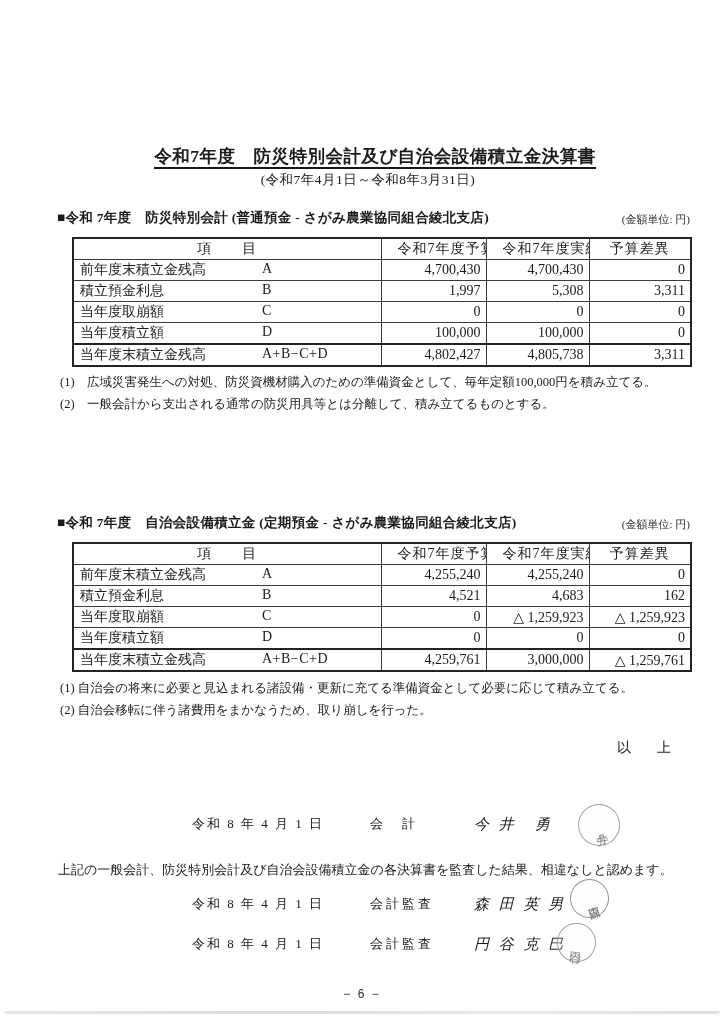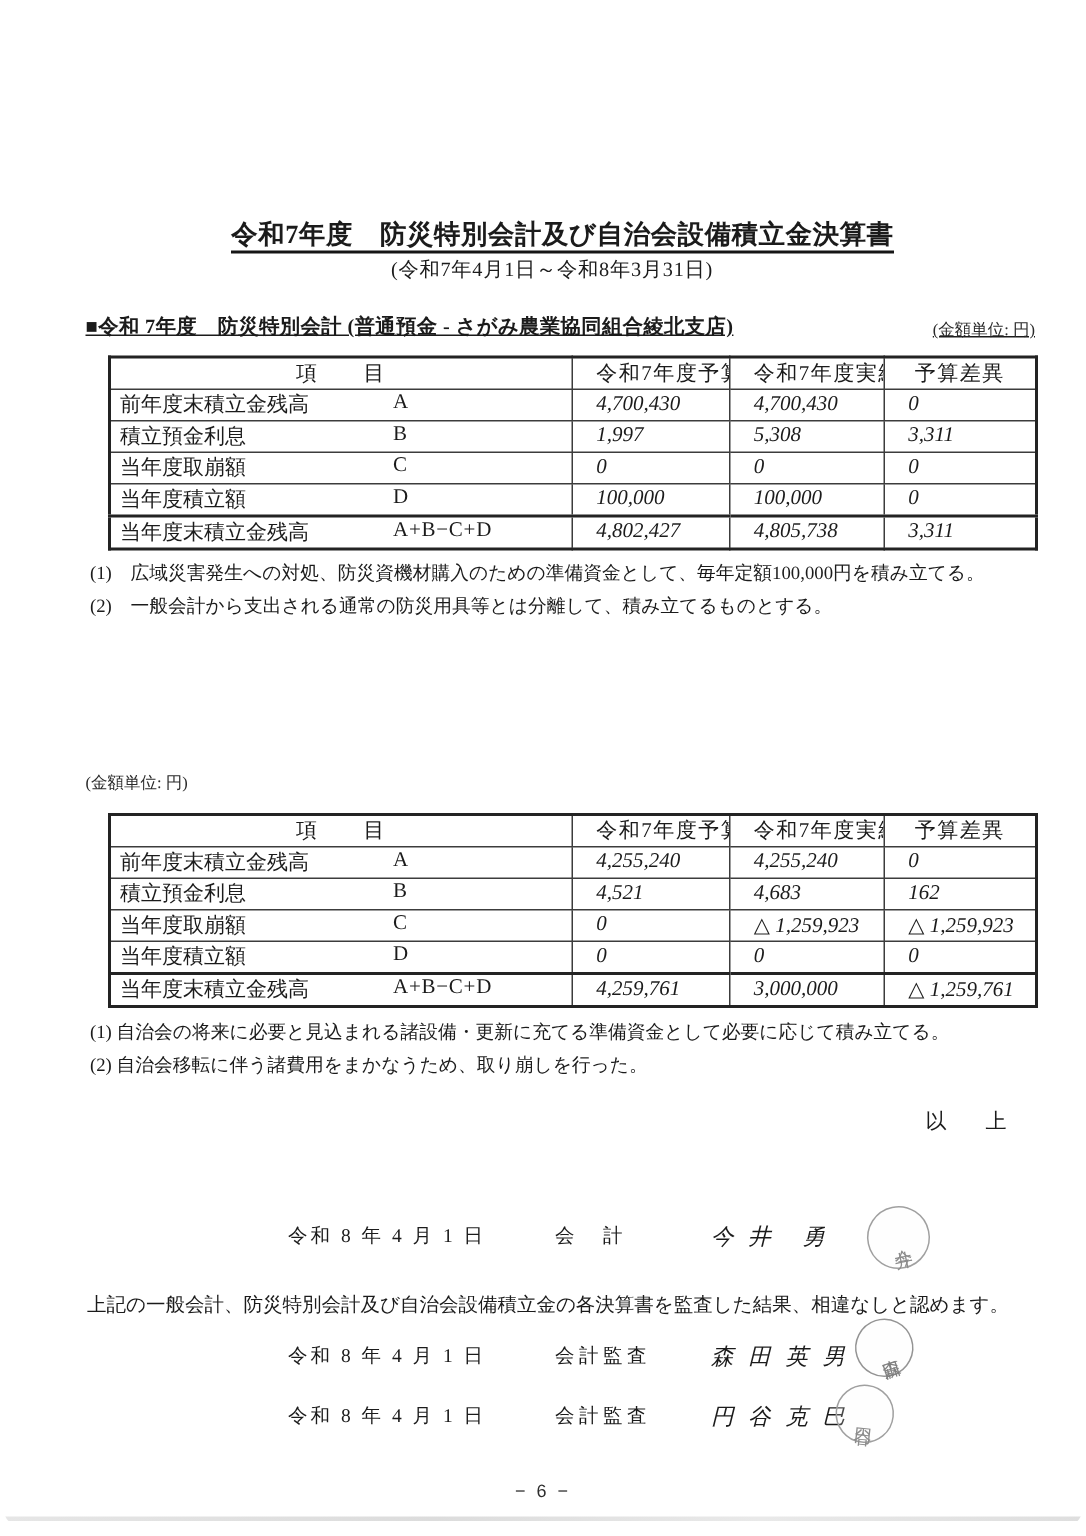--- a/index.html
+++ b/index.html
@@ -26,39 +26,39 @@
     text-align:center;transform:translateX(6px);
     font-size:13.5px;letter-spacing:0.5px;
   }
   
   .section-head{
     position:absolute;left:57px;width:633px;
     display:flex;justify-content:space-between;align-items:flex-end;
   }
   .section-head .h{font-size:13.5px;font-weight:bold;letter-spacing:0.3px;}
   .section-head .u{font-size:11px;color:#2a2a2a;white-space:nowrap;}
-  .sec1-head{top:209px;text-decoration:underline;}
+  .sec1-head{top:209px;}
   .sec2-head{top:514px;}
   
   .acct-table{
     position:absolute;left:72px;width:618px;
     border-collapse:collapse;table-layout:fixed;
     border:2px solid #232323;
   }
   .t1{top:237px;}
   .t2{top:542px;}
   .acct-table td{
     border:1px solid #3c3c3c;
     height:20px;font-size:14px;padding:0 16px;
     white-space:nowrap;overflow:hidden;
   }
   .acct-table td.hdr{text-align:center;letter-spacing:1px;}
   .acct-table td.lbl{position:relative;padding-left:6px;}
   .acct-table td.lbl .code{position:absolute;left:188px;letter-spacing:0.5px;}
-  .acct-table td.num{text-align:left;padding-right:5px;font-style:italic;}
+  .acct-table td.num{text-align:right;padding-right:5px;}
   .acct-table tr.total td{border-top:2px solid #232323;}
   
   .notes{position:absolute;left:60px;width:640px;font-size:12.5px;line-height:21.5px;}
   .n1{top:372px;}
   .n2{top:678px;}
   .notes div{white-space:nowrap;}
   
   .closing{position:absolute;top:739px;left:0;width:677px;text-align:right;
     font-size:14px;letter-spacing:6px;}
   .statement{position:absolute;font-size:13px;white-space:nowrap;}
@@ -155,20 +155,21 @@
     </tr>
   </tbody>
     </table>
 
   <div class="notes n1">
     <div>(1)　広域災害発生への対処、防災資機材購入のための準備資金として、毎年定額100,000円を積み立てる。</div>
     <div>(2)　一般会計から支出される通常の防災用具等とは分離して、積み立てるものとする。</div>
   </div>
 
   <div class="section-head sec2-head">
+    <span class="h">■令和 7年度　自治会設備積立金 (定期預金 - さがみ農業協同組合綾北支店)</span>
     <span class="u">(金額単位: 円)</span>
   </div>
 
   <table class="acct-table t2">
     <colgroup>
         <col style="width:308px">
         <col style="width:105px">
         <col style="width:103px">
         <col style="width:102px">
       </colgroup>

